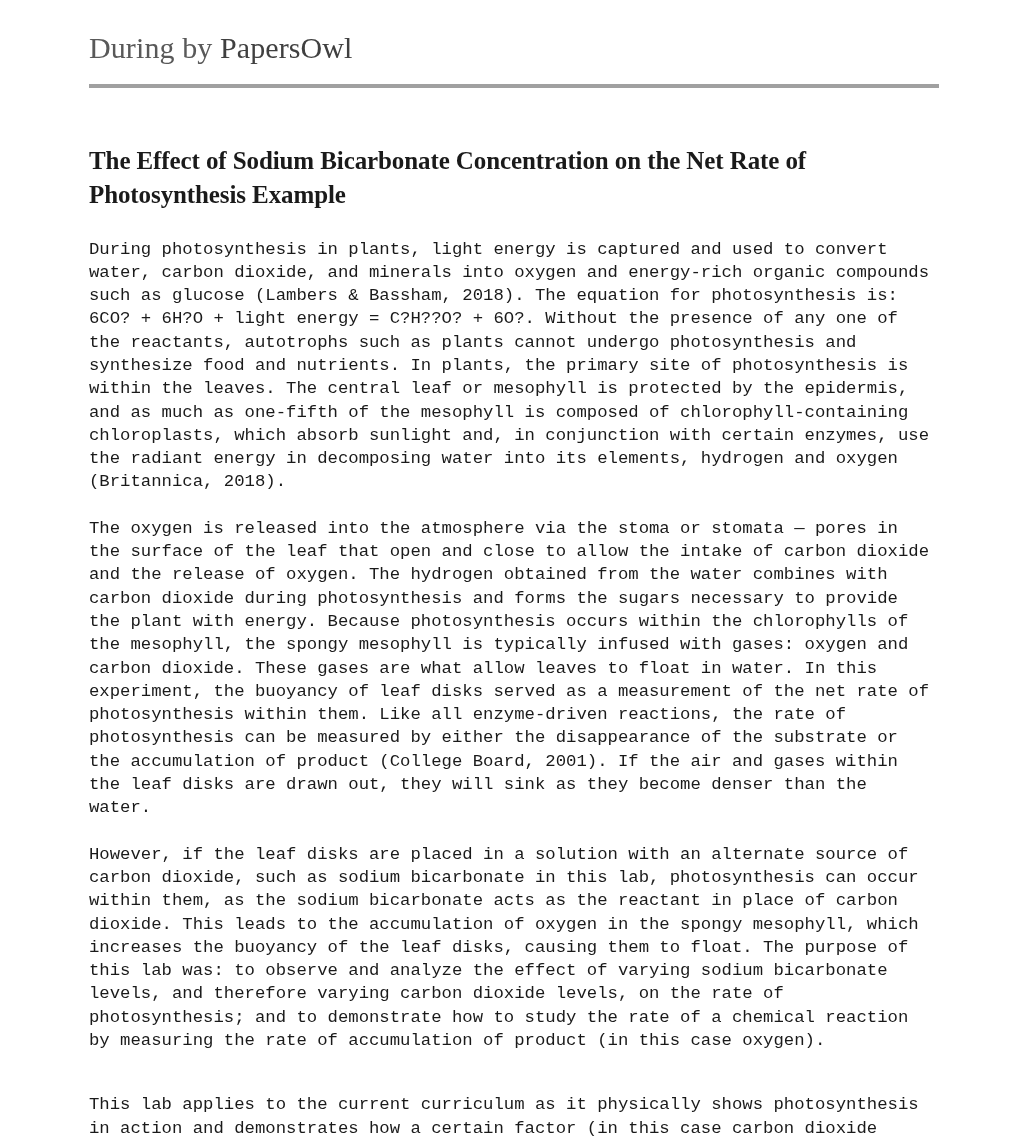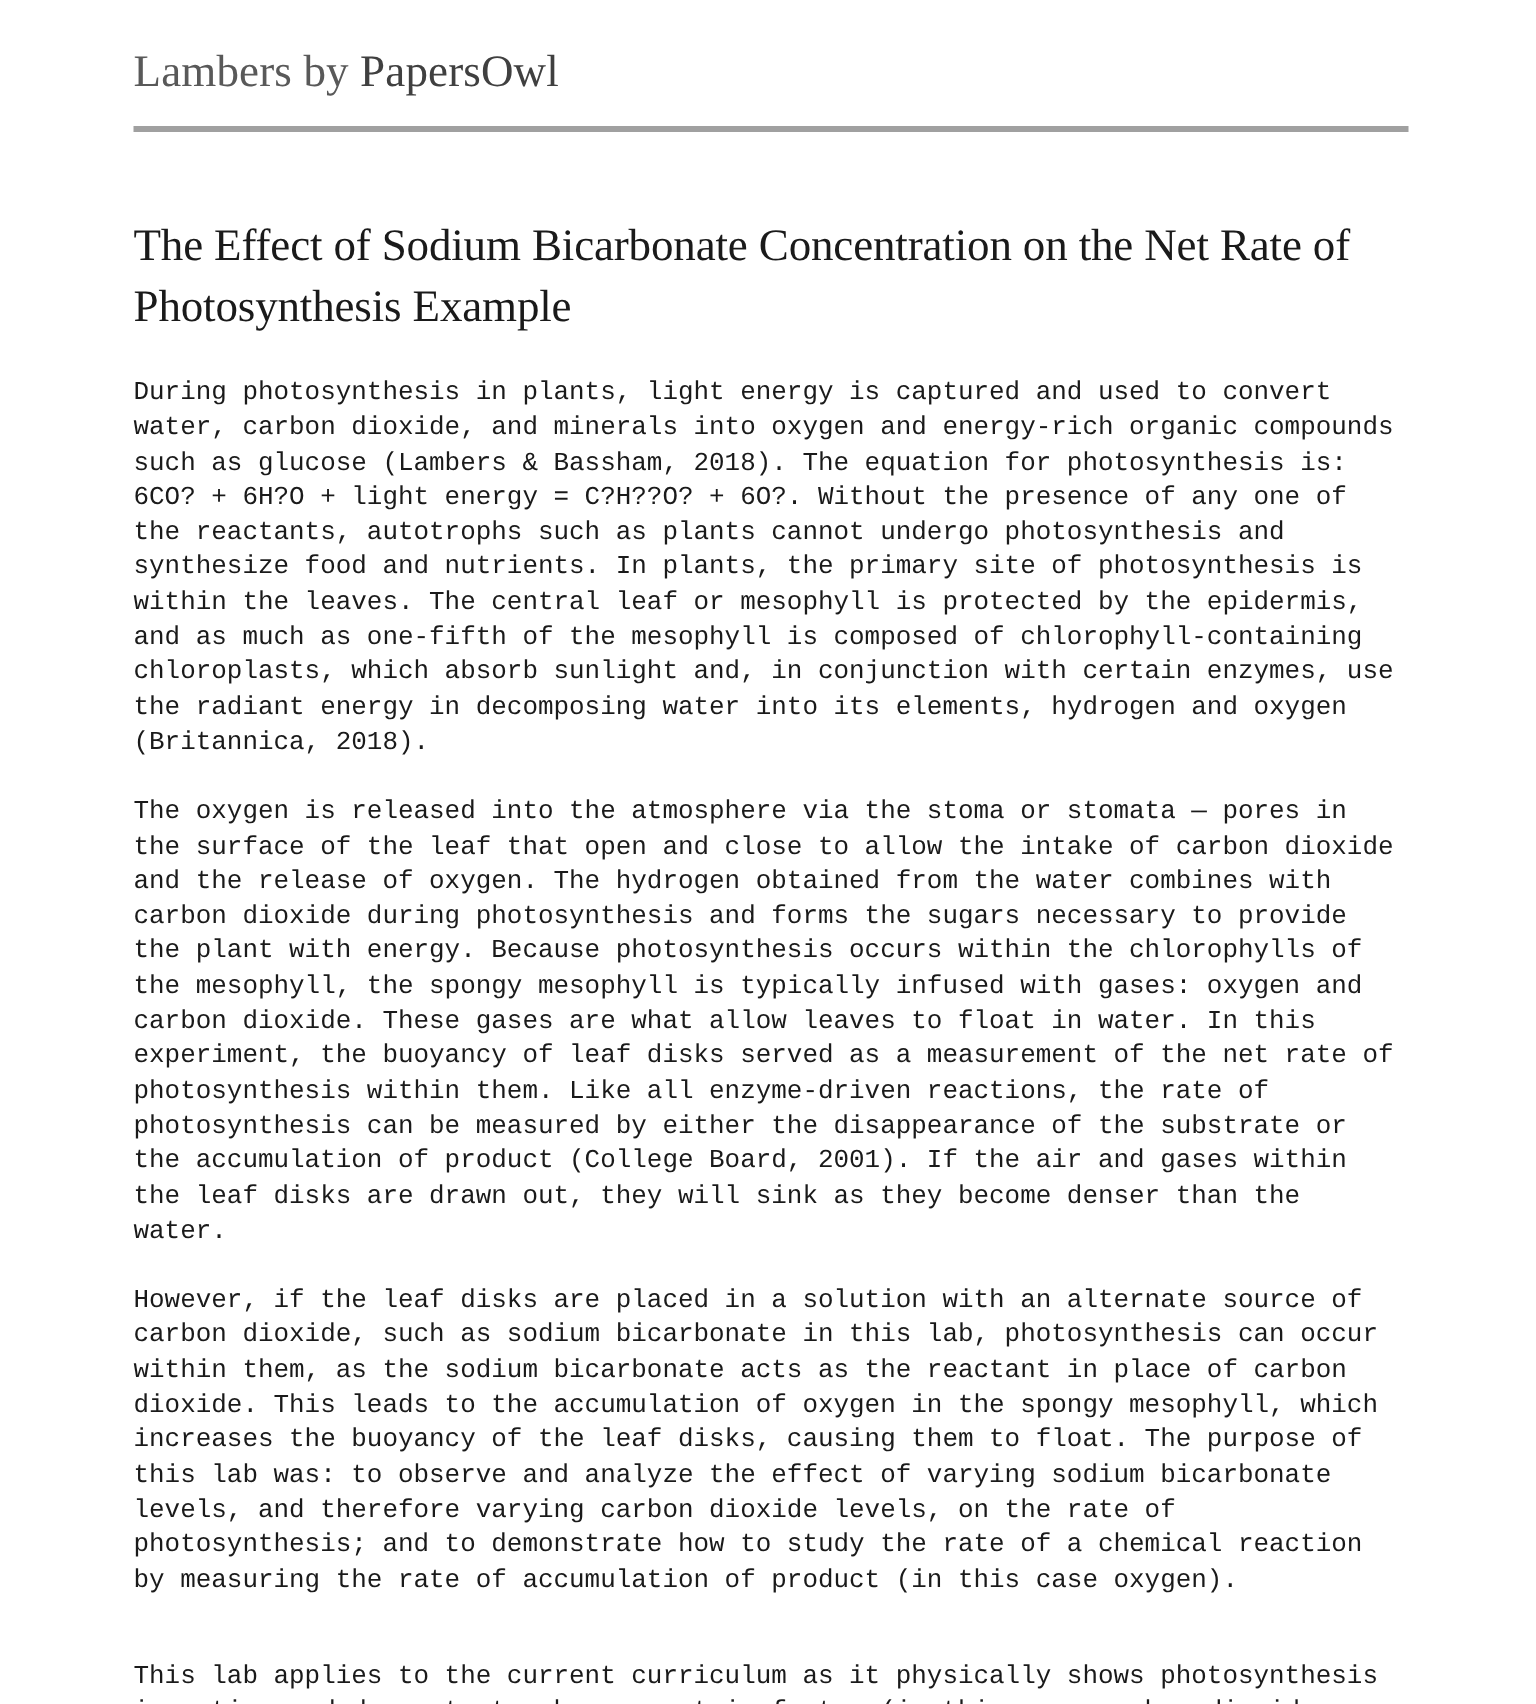--- a/index.html
+++ b/index.html
@@ -65,23 +65,23 @@
   }
 
   
   .article {
     padding: 0 86px 40px 89px;
   }
 
   .article-title {
     margin: 56px 0 0 0;
     width: 830px;
-    font-size: 30px;
+    font-size: 25px;
     line-height: 1.35;
-    font-weight: normal;
+    font-weight: bold;
     color: #1a1a1a;
     letter-spacing: -0.1px;
   }
 
   .article-body {
     margin-top: 26px;
     width: 850px;
     font-family: Liberation Mono, monospace;
   }
 
@@ -98,21 +98,21 @@
   }
 </style>
 </head>
 <body>
 
 <div class="page">
 
   <header class="site-header">
 
     <div class="brand-line">
-      <span>Lambers by </span><span class="brand-accent">PapersOwl</span>
+      <span>During by </span><span class="brand-accent">PapersOwl</span>
     </div>
 
 
     <hr class="header-rule">
 
   </header>
 
   <main class="article">
 
     <h1 class="article-title">The Effect of Sodium Bicarbonate Concentration on the Net Rate of Photosynthesis Example</h1>

